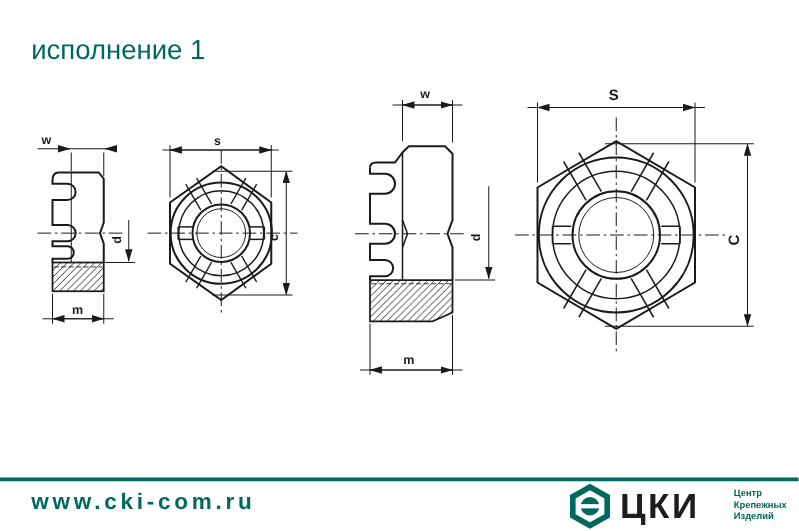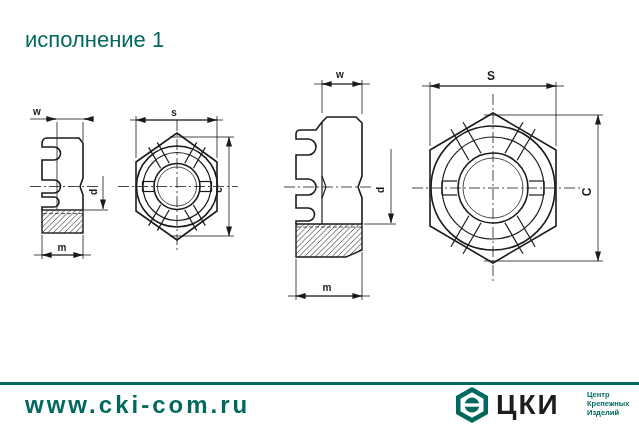--- a/index.html
+++ b/index.html
@@ -3,21 +3,21 @@
 <meta charset="utf-8">
 <style>
   html,body{margin:0;padding:0;background:#fff;}
   #page{position:relative;width:639px;height:425px;background:#fff;overflow:hidden;
         font-family:"Liberation Sans","DejaVu Sans",sans-serif;}
   .heading{position:absolute;top:27px;font-size:22px;font-weight:500;color:#00695E;white-space:nowrap;}
   #h1{left:25px;}
   #h2{left:287px;}
   #drawing-svg{position:absolute;left:0;top:0;}
   #footer-rule{position:absolute;left:0;top:382px;width:639px;height:3px;background:#00695E;}
-  #site-url{position:absolute;left:25px;top:391px;font-size:24px;font-weight:bold;
+  #site-url{position:absolute;left:25px;top:391px;font-size:18px;font-weight:bold;
             letter-spacing:3px;color:#00695E;white-space:nowrap;text-align:center;}
   #logo{position:absolute;left:455px;top:386px;width:184px;height:42px;}
   #logo-icon{position:absolute;left:0;top:0;}
   #logo-abbr{position:absolute;left:41px;top:3px;font-size:28px;font-weight:bold;
              color:#1D1D1B;letter-spacing:2px;}
   #logo-tagline{position:absolute;left:132px;top:4px;font-size:7.5px;line-height:9.2px;
                 font-weight:bold;color:#00695E;}
   text{font-family:"Liberation Sans","DejaVu Sans",sans-serif;font-weight:bold;fill:#1B1B1B;}
   .dim{stroke:#1B1B1B;stroke-width:0.8;fill:none;}
   .cl{stroke:#1B1B1B;stroke-width:0.8;fill:none;stroke-dasharray:11 3 2 3;}

